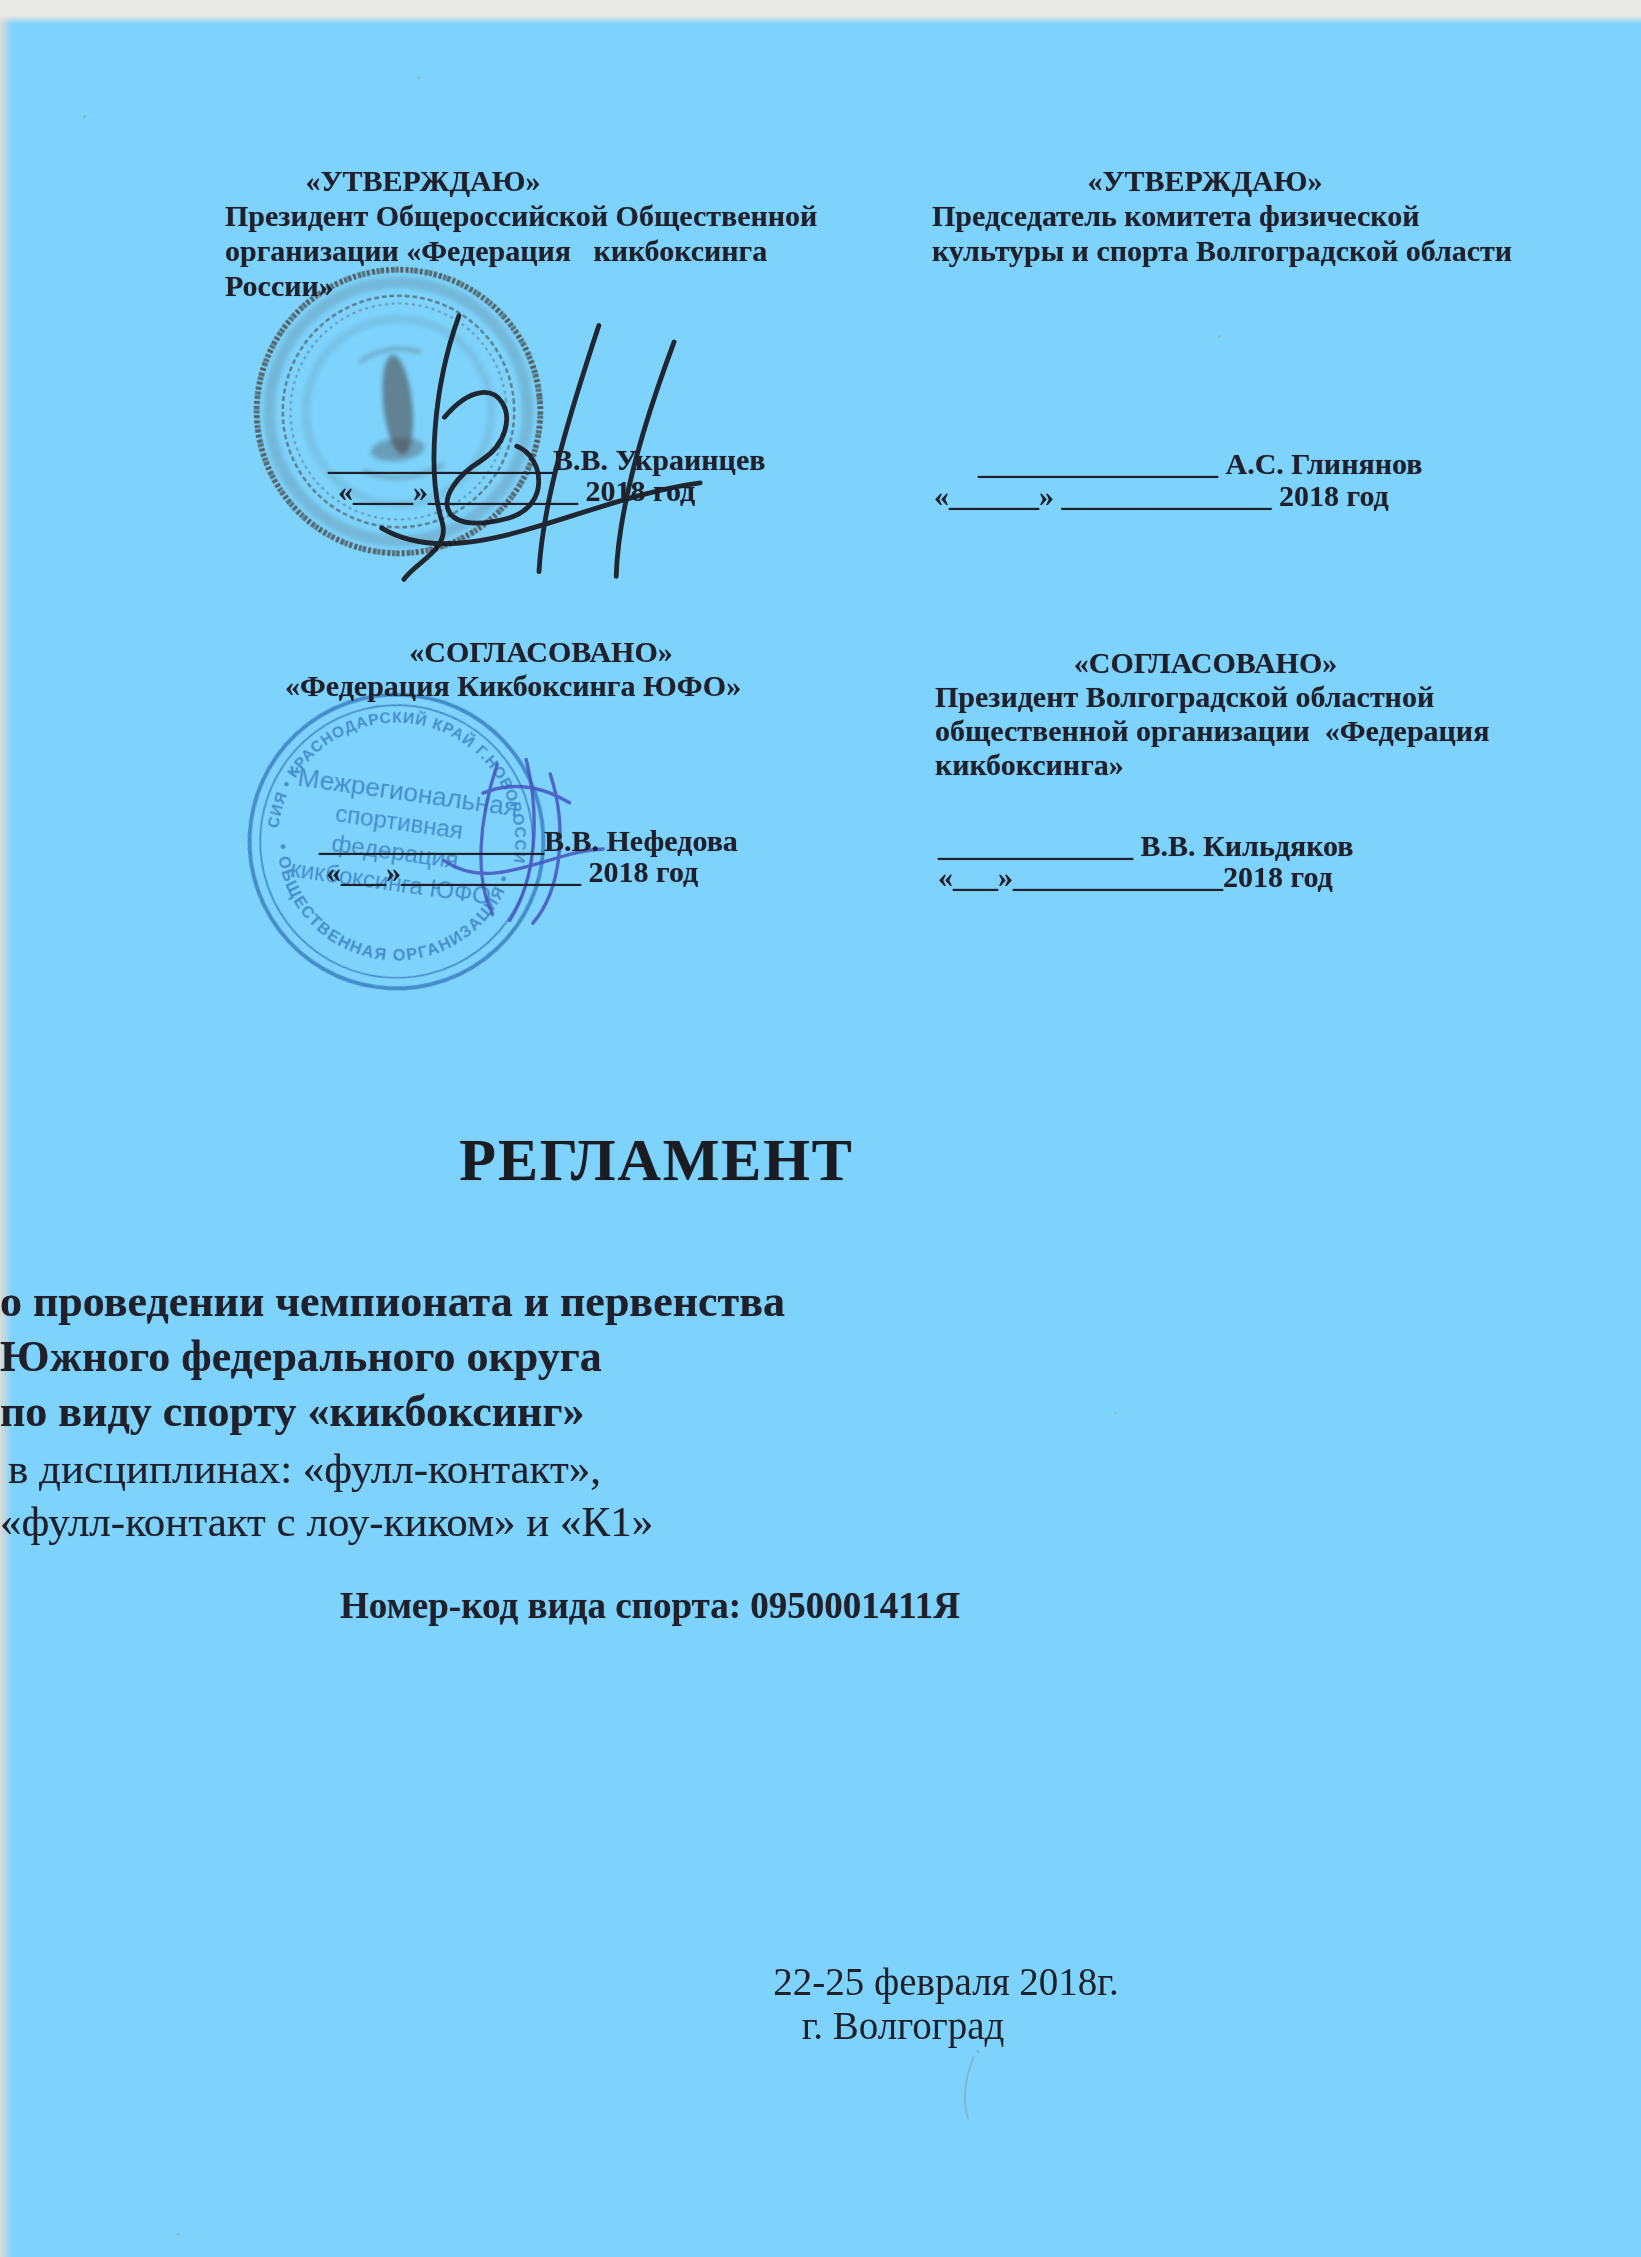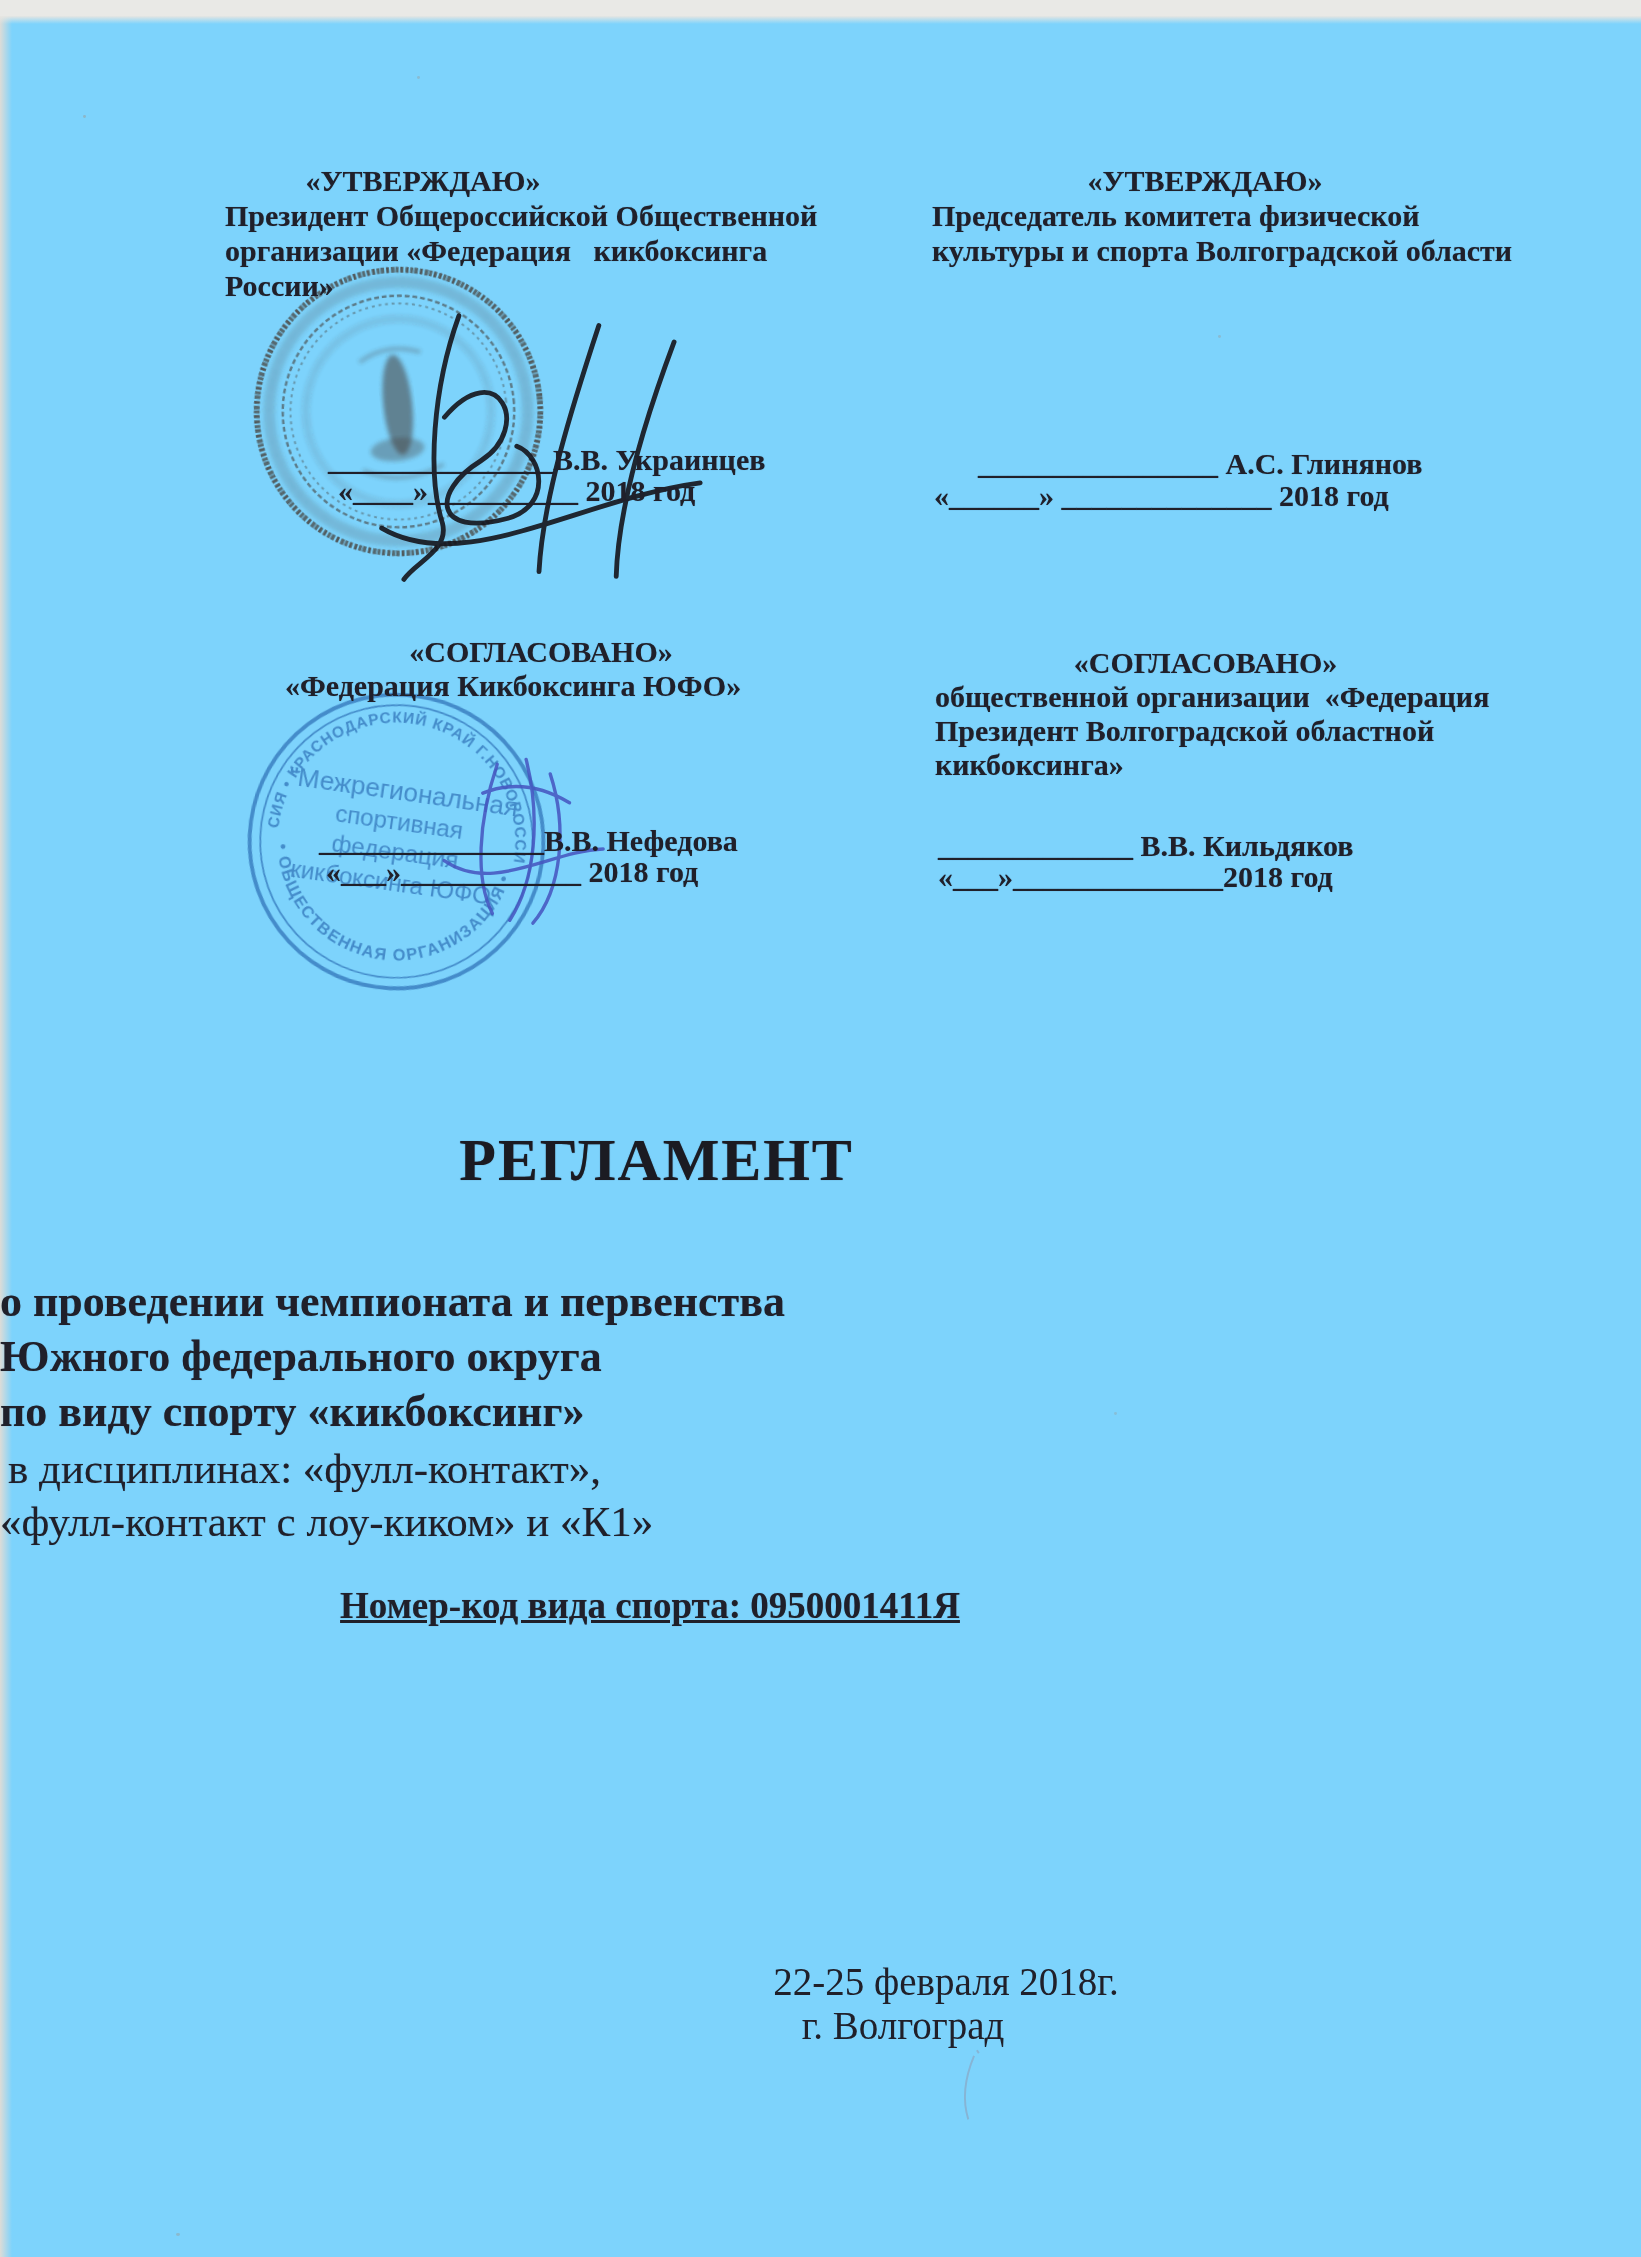--- a/index.html
+++ b/index.html
@@ -31,21 +31,21 @@
            text-shadow:0 0 1px rgba(20,20,40,.5); }
 
   .sub { position:absolute; left:0; width:1641px; text-align:left;
          text-shadow:0 0 1px rgba(25,25,45,.3); }
   .sub-b { font-weight:700; font-size:44px; }
   .sub-r { font-weight:400; font-size:43px; }
   .s1 { top:1260px; } .s2 { top:1315px; } .s3 { top:1370px; }
   .s4 { top:1428px;padding-left:8px; } .s5 { top:1481px; }
 
   .code { position:absolute; left:0; top:1568px; width:1300px; text-align:center;
-          font-weight:700; font-size:37px; text-shadow:0 0 1px rgba(25,25,45,.35);text-decoration:underline; }
+          font-weight:700; font-size:37px; text-shadow:0 0 1px rgba(25,25,45,.35); }
 
   .evdate { position:absolute; left:270px; top:1943px; width:1352px; text-align:center;
             font-size:39px; }
   .evcity { position:absolute; left:179px; top:1987px; width:1448px; text-align:center;
             font-size:39px; }
 
   .stamp { position:absolute; }
   .speck { position:absolute; border-radius:50%; background:#9b9b96; }
 </style>
 </head>
@@ -142,22 +142,22 @@
 
   <div class="blk blk-ml">
     <div class="head ln">«СОГЛАСОВАНО»</div>
     <div class="ln">«Федерация Кикбоксинга ЮФО»</div>
   </div>
   <div class="sig" style="left:319px;top:808px;">_______________В.В. Нефедова</div>
   <div class="sig" style="left:326px;top:839px;">«___»____________ 2018 год</div>
 
   <div class="blk blk-mr">
     <div class="head ln">«СОГЛАСОВАНО»</div>
+    <div class="ln">Президент Волгоградской областной</div>
     <div class="ln">общественной организации  «Федерация</div>
-    <div class="ln">Президент Волгоградской областной</div>
     <div class="ln">кикбоксинга»</div>
   </div>
   <div class="sig" style="left:938px;top:813px;">_____________ В.В. Кильдяков</div>
   <div class="sig" style="left:938px;top:844px;">«___»______________2018 год</div>
 
   <div class="title ln">РЕГЛАМЕНТ</div>
 
   <div class="sub sub-b s1 ln">о проведении чемпионата и первенства</div>
   <div class="sub sub-b s2 ln">Южного федерального округа</div>
   <div class="sub sub-b s3 ln">по виду спорту «кикбоксинг»</div>

